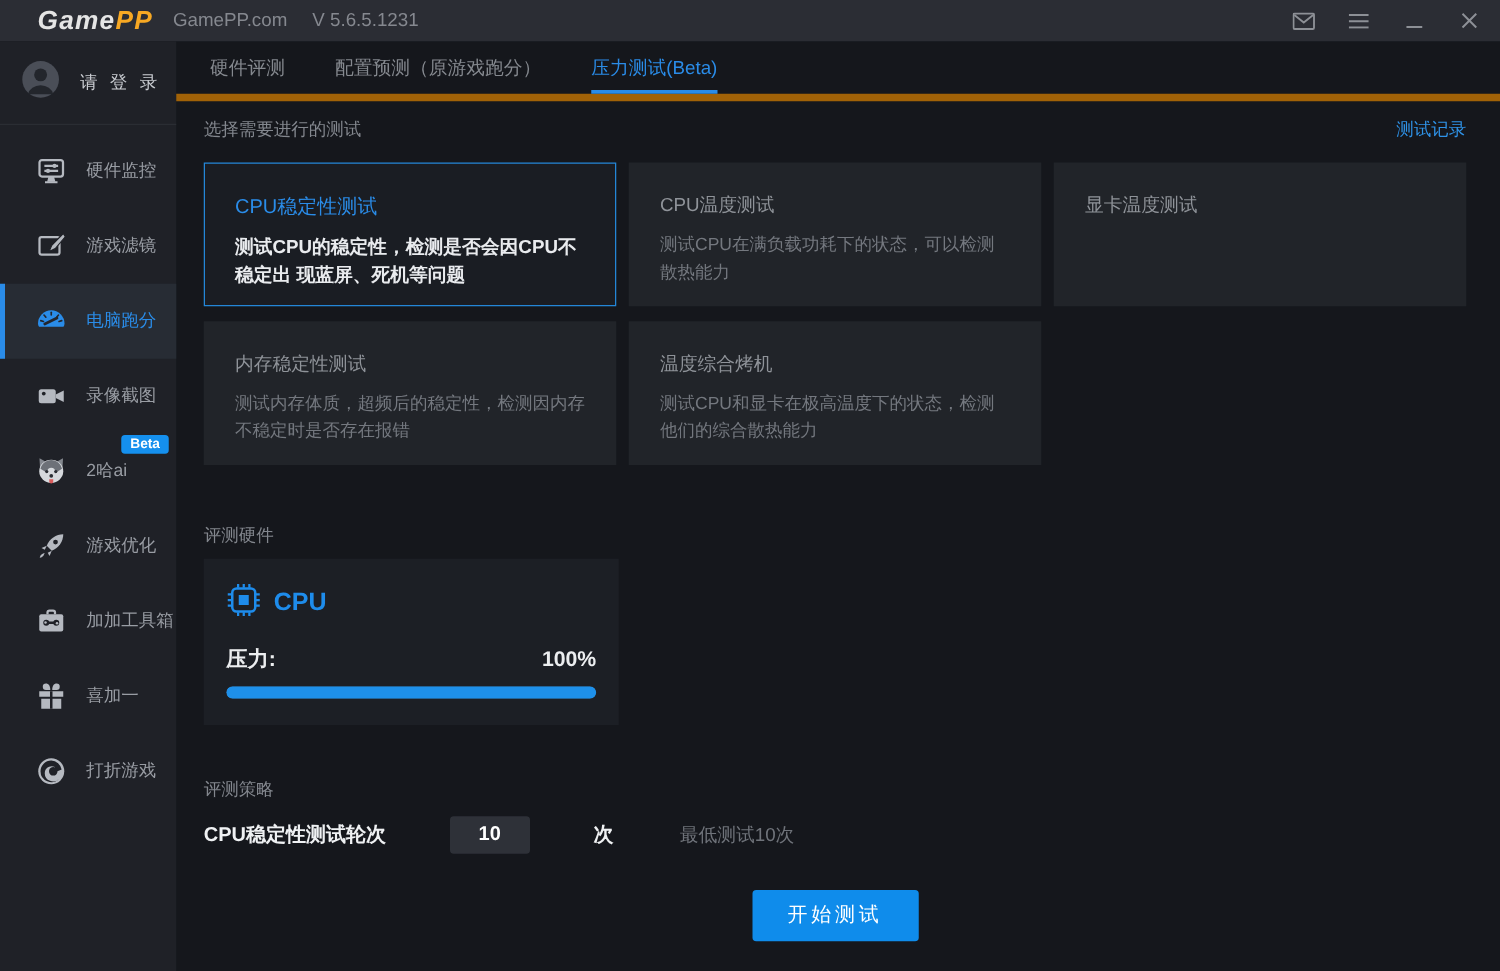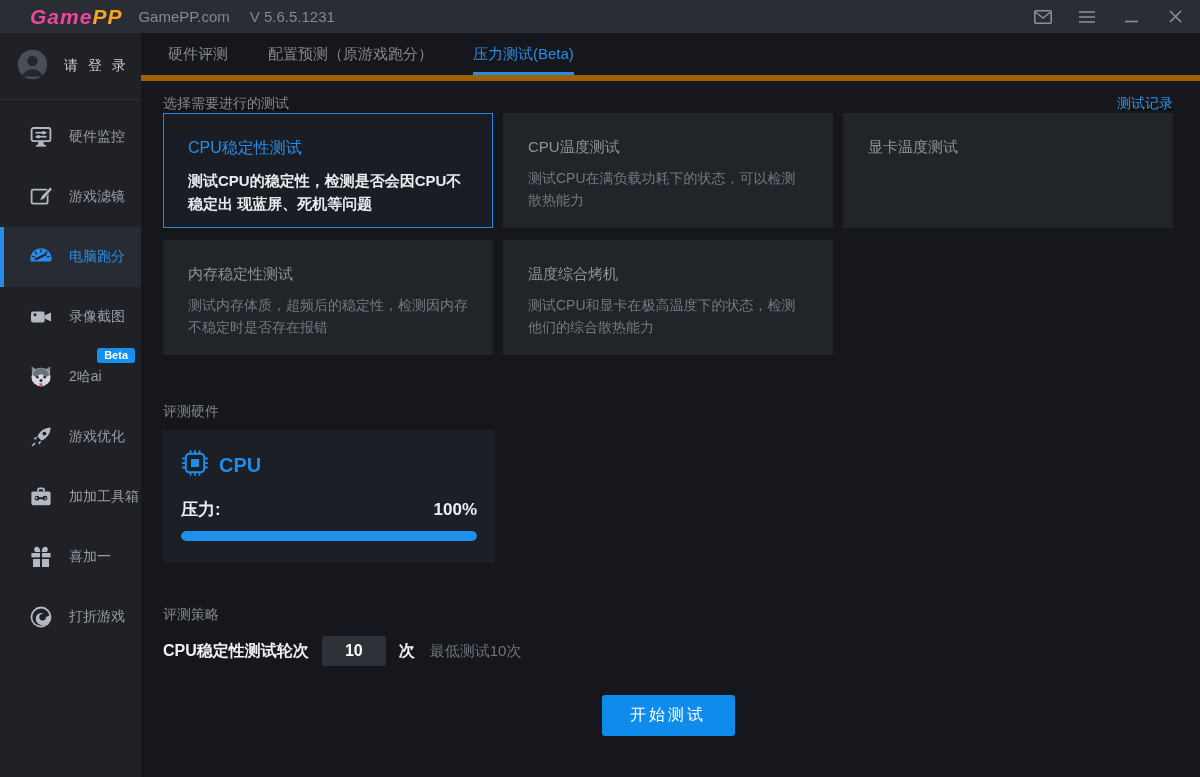--- a/index.html
+++ b/index.html
@@ -3,21 +3,21 @@
 <meta charset="utf-8">
 <style>
   * { margin:0; padding:0; box-sizing:border-box; }
   html,body { background:#0c0d10; }
   body { font-family:"Liberation Sans","DejaVu Sans",sans-serif; }
   .window { width:1200px; height:777px; background:#15171c; overflow:hidden; position:relative; }
 
   
   .titlebar { height:33px; background:#2b2d34; display:flex; align-items:center; padding:0 16px 0 30px; }
   .logo { font-size:21px; font-weight:bold; font-style:italic; letter-spacing:1px; white-space:nowrap; }
-  .logo .g { color:#ec4899;font-style:italic; }
+  .logo .g { color:#e5e5e5;font-style:italic; }
   .logo .p { color:#f7a823; }
   .tb-site { color:#85888f; font-size:15px; margin-left:16px; }
   .tb-ver { color:#85888f; font-size:15px; margin-left:20px; }
   .tb-spacer { flex:1; }
   .tb-icons { display:flex; align-items:center; gap:26px; }
   .tb-btn { width:18px; height:18px; display:flex; align-items:center; justify-content:center; cursor:pointer; }
 
   
   .body { display:flex; height:744px; }
 
@@ -33,42 +33,42 @@
   .beta-badge { position:absolute; top:1px; right:6px; background:#1590ee; color:#fff; font-size:11px; font-weight:bold; padding:1px 7px 2px; border-radius:3px; }
 
   
   .content { flex:1; display:flex; flex-direction:column; }
   .tabbar { height:48px; display:flex; align-items:stretch; padding-left:27px; border-bottom:6px solid #a16207; flex-shrink:0; }
   .tab { display:flex; align-items:center; margin-right:40px; color:#85898f; font-size:15px; position:relative; cursor:pointer; white-space:nowrap; }
   .tab.active { color:#2a8ce8; }
   .tab.active::after { content:''; position:absolute; left:0; right:0; bottom:0; height:3px; background:#2a8ce8; }
 
   .main { padding:14px 27px 0 22px; }
-  .section-row { display:flex; justify-content:space-between; align-items:center; margin-bottom:0;text-decoration:underline; }
+  .section-row { display:flex; justify-content:space-between; align-items:center; margin-bottom:17px; }
   .section-label { color:#83878e; font-size:14px; }
   .records-link { color:#2f93e8; font-size:14px; cursor:pointer; }
 
   .cards { display:grid; grid-template-columns:repeat(3,1fr); gap:12px 10px; }
   .card { background:#212429; height:115px; padding:24px 24px 0; border:1px solid transparent; cursor:pointer; }
   .card-title { font-size:15px; color:#8f9399; margin-bottom:11px; }
   .card-desc { font-size:14px; color:#74787f; line-height:1.55; }
   .card.selected { background:#1a1d23; border-color:#2486d8; }
   .card.selected .card-title { color:#2a8ce8; font-size:16px; }
   .card.selected .card-desc { color:#e9ebee; font-size:15px; font-weight:bold; line-height:1.5; }
 
   .hw-label { margin-top:48px; }
   .cpu-card { margin-top:9px; width:332px; height:133px; background:#1c1f25; padding:19px 18px 0; }
   .cpu-head { display:flex; align-items:center; gap:10px; }
   .cpu-name { color:#1e8ceb; font-size:20px; font-weight:bold; }
   .pressure-row { display:flex; justify-content:space-between; align-items:center; margin-top:17px; color:#eceef0; font-size:17px; font-weight:bold; }
   .progress { margin-top:10px; height:10px; border-radius:5px; background:#2e3239; overflow:hidden; }
   .progress-fill { height:100%; background:#1e90ea; border-radius:5px; }
 
   .strategy-label { margin-top:43px; }
-  .strategy-row { margin-top:12px; display:flex; align-items:center; }
+  .strategy-row { margin-top:12px; display:flex; align-items:center;gap:38px; }
   .rounds-label { color:#eff1f3; font-size:16px; font-weight:bold; }
   .rounds-input { margin-left:13px; width:64px; height:30px; background:#2e3138; border:none; border-radius:3px; color:#ffffff; font-size:16px; font-weight:bold; text-align:center; font-family:inherit; outline:none; }
   .rounds-unit { margin-left:13px; color:#eff1f3; font-size:16px; font-weight:bold; }
   .rounds-hint { margin-left:15px; color:#6f737a; font-size:15px; }
 
   .start-row { margin-top:29px; display:flex; justify-content:center; }
   .start-btn { width:133px; height:41px; background:#0f8ceb; color:#ffffff; border:none; border-radius:3px; font-size:16px; letter-spacing:3px; cursor:pointer; font-family:inherit; }
 </style>
 </head>
 <body>

